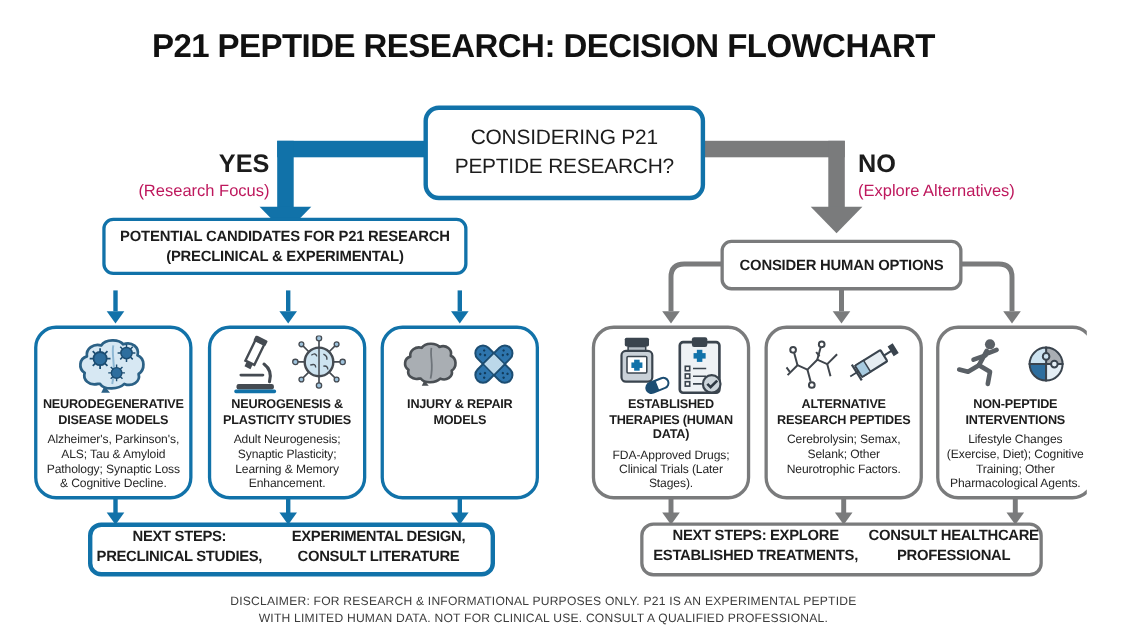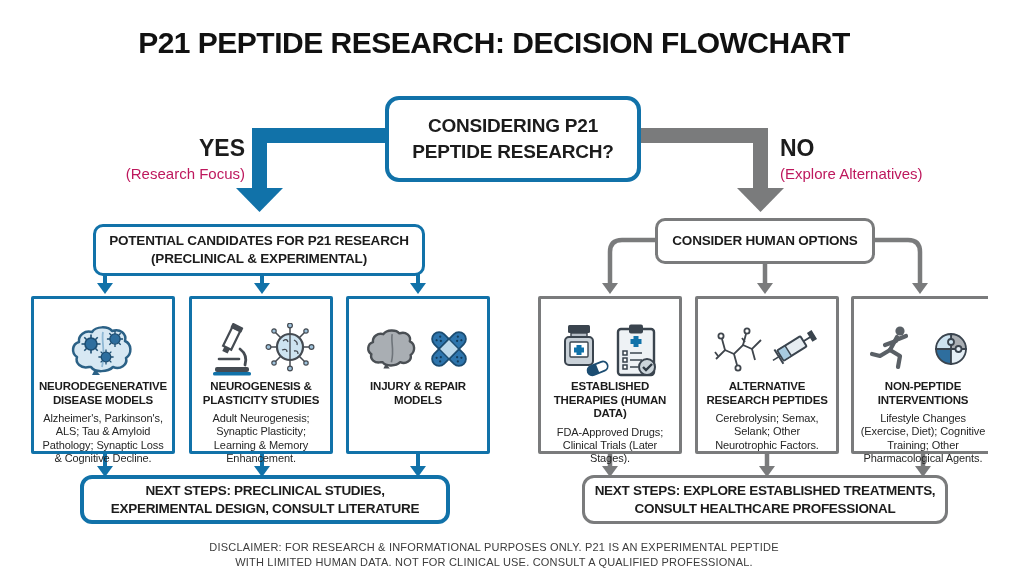--- a/index.html
+++ b/index.html
@@ -9,40 +9,40 @@
   }
   html,body{margin:0;padding:0;background:#ffffff;}
   body{font-family:"Liberation Sans", sans-serif;color:var(--ink);}
   .canvas{position:relative;width:988px;height:572px;background:#ffffff;overflow:hidden;}
   .connectors{position:absolute;left:0;top:0;}
   .page-title{position:absolute;top:26px;left:0;width:100%;text-align:center;
     font-size:30px;font-weight:700;letter-spacing:-0.5px;color:#111;}
   .decision-box{position:absolute;left:385px;top:96px;width:256px;height:86px;
     background:#fff;border:4px solid var(--blue);border-radius:14px;box-sizing:border-box;
     display:flex;flex-direction:column;justify-content:center;text-align:center;
-    font-size:19px;font-weight:700;line-height:1.35;letter-spacing:-0.2px;}
+    font-size:19px;font-weight:400;line-height:1.35;letter-spacing:-0.2px;}
   .branch-label{position:absolute;top:137px;}
   .branch-label .big{font-size:23px;font-weight:700;line-height:1;}
   .branch-label .sub{font-size:15px;margin-top:5px;color:#be185d;}
   .branch-yes{left:95px;width:150px;text-align:right;}
   .branch-no{left:780px;width:200px;text-align:left;}
   .header-box{position:absolute;background:#fff;border-radius:10px;box-sizing:border-box;
     display:flex;flex-direction:column;justify-content:center;text-align:center;
     font-weight:700;font-size:13.5px;line-height:1.3;letter-spacing:-0.2px;}
-  .header-candidates{left:93px;top:224px;width:332px;height:52px;border:3.5px solid var(--blue);}
+  .header-candidates{left:93px;top:198px;width:332px;height:52px;border:3.5px solid var(--blue);}
   .header-options{left:655px;top:218px;width:220px;height:46px;border:3px solid var(--gray);}
   .card{position:absolute;top:296px;width:144px;height:158px;background:#fff;
-    border-radius:2px;box-sizing:border-box;text-align:center;padding:23px 5px;}
+    border-radius:20px;box-sizing:border-box;text-align:center;padding:5px 5px;}
   .card.blue{border:3px solid var(--blue);}
   .card.gray{border:3px solid var(--gray);}
   .card-icon{height:56px;display:flex;align-items:center;justify-content:center;}
   .card-title{font-size:11.5px;font-weight:700;letter-spacing:-0.2px;line-height:1.18;color:#1c1c1c;margin-top:2px;}
   .card-body{font-size:11px;line-height:1.2;margin-top:5px;color:#262626;letter-spacing:-0.1px;}
   .next-box{position:absolute;top:475px;height:49px;background:#fff;border-radius:12px;box-sizing:border-box;
-    display:flex;flex-direction:column;justify-content:center;text-align:center;
+    display:flex;flex-direction:row;justify-content:center;text-align:center;
     font-weight:700;font-size:13.5px;line-height:1.3;letter-spacing:-0.3px;}
   .next-left{left:80px;width:370px;border:4px solid var(--blue);}
   .next-right{left:582px;width:366px;border:3.5px solid var(--gray);}
   .disclaimer{position:absolute;top:540px;left:0;width:100%;text-align:center;
     font-size:11px;font-weight:400;color:#3c3c3c;line-height:1.4;letter-spacing:0.2px;}
 </style>
 </head>
 <body>
 
 <div class="canvas">

